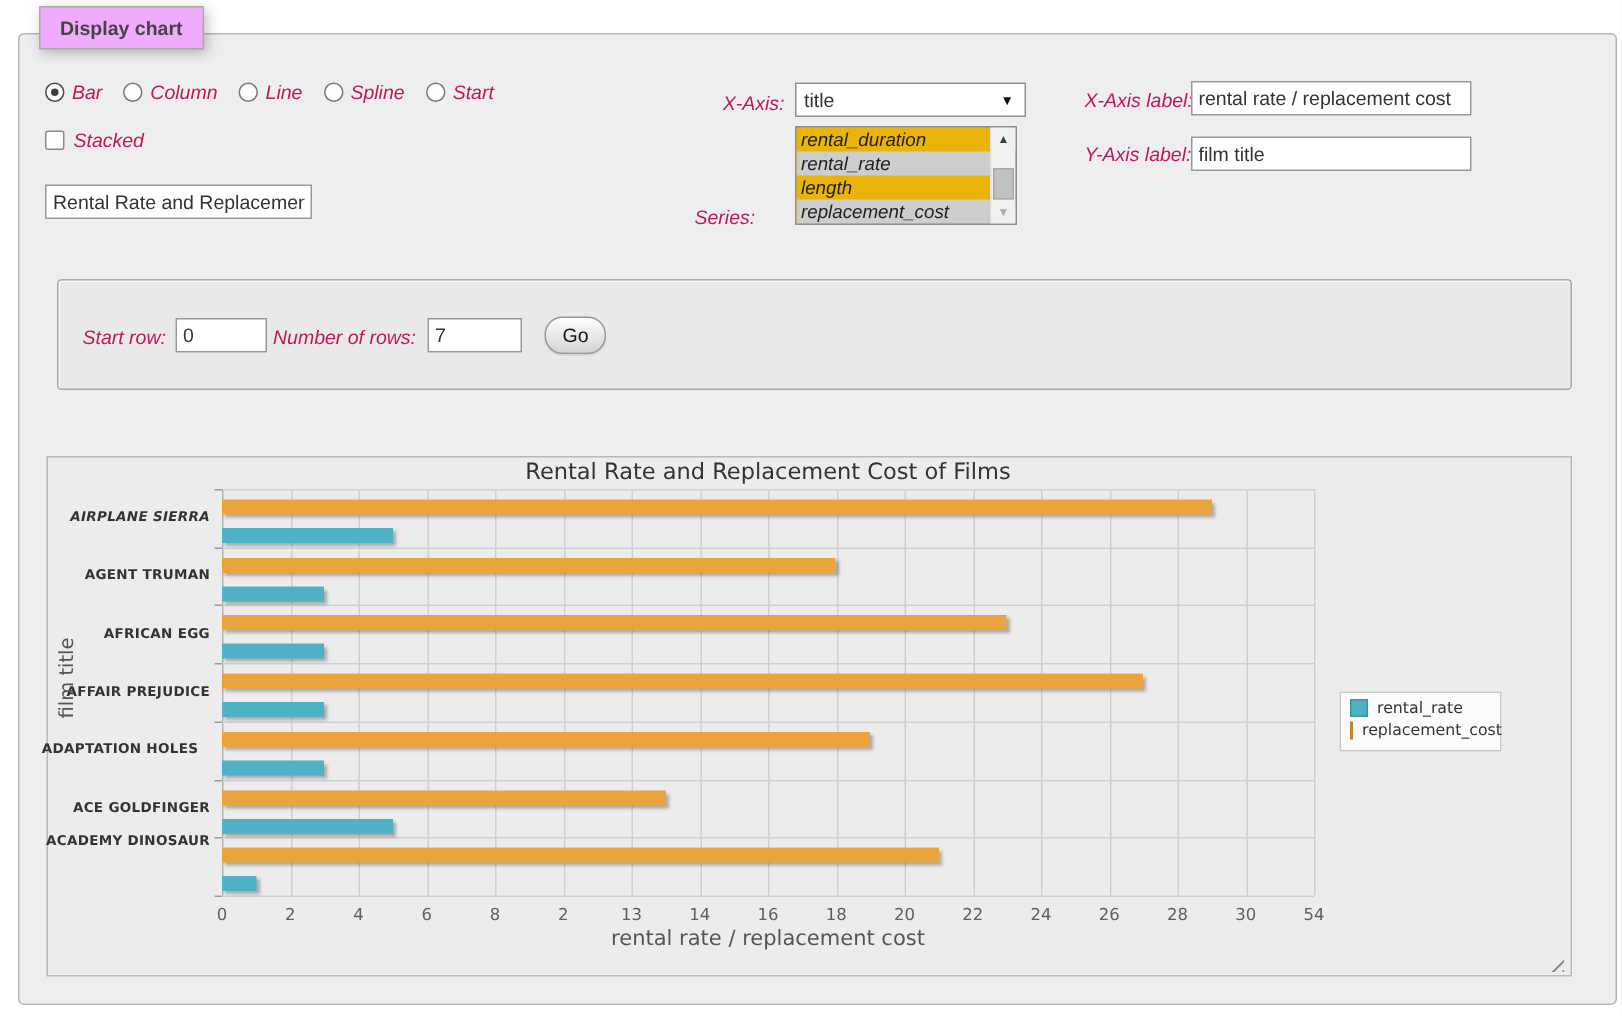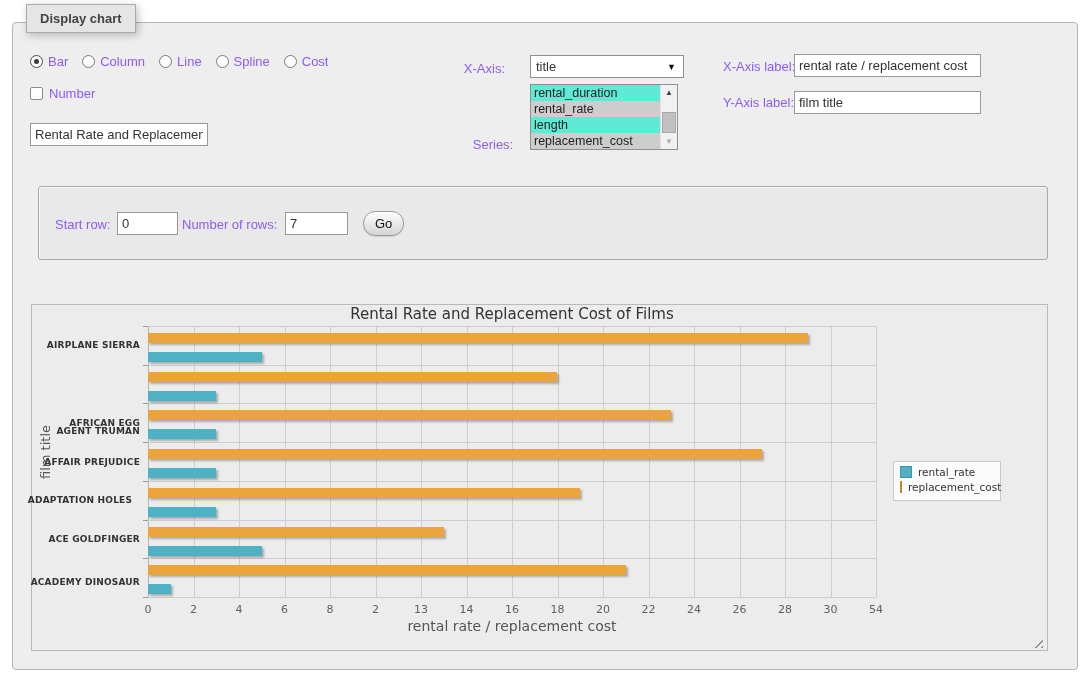--- a/index.html
+++ b/index.html
@@ -11,21 +11,21 @@
   }
   .abs { position:absolute; }
 
   
   .outer-fieldset {
     left:12px; top:22px; width:1066px; height:648px;
     background:#eeeeee; border:1px solid #b4b4b4; border-radius:4px;
   }
   .fieldset-legend {
     left:26px; top:4px; height:29px; padding:6px 13px 0 13px;
-    background:#e5e5e5; border:1px solid #aaa;
+    background:#f0abfc; border:1px solid #aaa;
     box-shadow:2px 2px 8px rgba(0,0,0,0.25);
     font-weight:bold; color:#444; font-size:13px;
   }
 
   
   .type-row { left:30px; top:54px; display:flex; align-items:center; gap:14px; }
   .radio-item { display:flex; align-items:center; gap:5px; cursor:default; }
   .radio-circle {
     width:13px; height:13px; border-radius:50%export; border-radius:50%;
     border:1px solid #7a7a7a; background:#fdfdfd; position:relative;
@@ -38,34 +38,34 @@
   .check-row { left:30px; top:86px; display:flex; align-items:center; gap:6px; }
   .checkbox-box {
     width:13px; height:13px; border:1px solid #8b8b8b; background:#fdfdfd; border-radius:2px;
   }
 
   input.text-input {
     border:1px solid #989898; background:#fff; color:#333;
     font-family:"Liberation Sans","DejaVu Sans",sans-serif; font-size:13px;
     padding:2px 4px; height:23px;
   }
-  .ctl-label { color:#8b5cf6; font-size:13px; white-space:nowrap; }
+  .ctl-label { color:#be185d; font-size:13px; white-space:nowrap;font-style:italic; }
 
   
   .select-box {
     left:530px; top:55px; width:154px; height:23px;
     background:#fff; border:1px solid #8f8f8f;
     display:flex; align-items:center; padding:0 20px 0 5px; cursor:default;
   }
   .select-box .arrow { position:absolute; right:7px; top:6px; font-size:9px; color:#111; }
 
   
   .multiselect {
     left:530px; top:84px; width:148px; height:66px;
-    background:#5eead4; border:1px solid #8f8f8f; display:flex; overflow:hidden;
+    background:#eab308; border:1px solid #8f8f8f; display:flex; overflow:hidden;font-style:italic;
   }
   .ms-options { flex:1; overflow:hidden; }
   .ms-option { height:16px; line-height:16px; padding-left:3px; font-size:12.5px; color:#222; white-space:nowrap; }
   .ms-option.selected { background:#cdcdcd; }
   .ms-scrollbar { width:17px; background:#f1f1f1; border-left:1px solid #e0e0e0; position:relative; }
   .ms-btn { position:absolute; left:0; width:16px; height:15px; background:#f1f1f1; text-align:center; font-size:8px; line-height:15px; }
   .ms-btn.up { top:0; color:#404040; }
   .ms-btn.down { bottom:0; color:#ababab; }
   .ms-thumb { position:absolute; left:1px; top:27px; width:14px; height:21px; background:#c1c1c1; border:1px solid #a8a8a8; }
 
@@ -149,38 +149,38 @@
       <span class="radio-item">
         <span class="radio-circle"></span>
         <span class="ctl-label">Line</span>
       </span>
       <span class="radio-item">
         <span class="radio-circle"></span>
         <span class="ctl-label">Spline</span>
       </span>
       <span class="radio-item">
         <span class="radio-circle"></span>
-        <span class="ctl-label">Cost</span>
+        <span class="ctl-label">Start</span>
       </span>
     </div>
 
   <div class="abs check-row">
     <span class="checkbox-box"></span>
-    <span class="ctl-label">Number</span>
+    <span class="ctl-label">Stacked</span>
   </div>
 
   <input class="abs text-input" style="left: 30px; top: 123px; width: 178px;" value="Rental Rate and Replacement Cost of Films">
 
-  <span class="abs ctl-label" style="left:452px; top:61px; width:53px; text-align:right;">X-Axis:</span>
+  <span class="abs ctl-label" style="left:470px; top:61px; width:53px; text-align:right;">X-Axis:</span>
   <div class="abs select-box">
     <span>title</span>
     <span class="arrow">▼</span>
   </div>
 
-  <span class="abs ctl-label" style="left:463px; top:137px; width:60px; text-align:center;">Series:</span>
+  <span class="abs ctl-label" style="left:463px; top:137px; width:60px; text-align:left;">Series:</span>
   <div class="abs multiselect">
     <div class="ms-options" id="series-options">
         <div class="ms-option">rental_duration</div>
         <div class="ms-option selected">rental_rate</div>
         <div class="ms-option">length</div>
         <div class="ms-option selected">replacement_cost</div>
       </div>
     <div class="ms-scrollbar">
       <div class="ms-btn up">▲</div>
       <div class="ms-thumb"></div>
@@ -248,39 +248,39 @@
       <div class="gridline-h" style="left: 148px; top: 480.857px; width: 728px;"></div>
       <div class="ytick" style="left: 143px; top: 480.857px;"></div>
       <div class="gridline-h" style="left: 148px; top: 519.571px; width: 728px;"></div>
       <div class="ytick" style="left: 143px; top: 519.571px;"></div>
       <div class="gridline-h" style="left: 148px; top: 558.286px; width: 728px;"></div>
       <div class="ytick" style="left: 143px; top: 558.286px;"></div>
       <div class="gridline-h" style="left: 148px; top: 597px; width: 728px;"></div>
       <div class="ytick" style="left: 143px; top: 597px;"></div>
       <div class="bar" style="left: 148px; top: 333px; width: 659.522px; background: rgb(235, 163, 59);"></div>
       <div class="bar" style="left: 148px; top: 352px; width: 113.523px; background: rgb(79, 178, 196);"></div>
-      <div class="cat-label" style="left: 20px; top: 339.357px;">AIRPLANE SIERRA</div>
+      <div class="cat-label" style="left: 20px; top: 339.357px; font-style: italic;">AIRPLANE SIERRA</div>
       <div class="bar" style="left: 148px; top: 371.714px; width: 409.272px; background: rgb(235, 163, 59);"></div>
       <div class="bar" style="left: 148px; top: 390.714px; width: 68.0225px; background: rgb(79, 178, 196);"></div>
-      <div class="cat-label" style="left: 20px; top: 378.071px; margin-top: 47px;">AGENT TRUMAN</div>
+      <div class="cat-label" style="left: 20px; top: 378.071px;">AGENT TRUMAN</div>
       <div class="bar" style="left: 148px; top: 410.429px; width: 523.022px; background: rgb(235, 163, 59);"></div>
       <div class="bar" style="left: 148px; top: 429.429px; width: 68.0225px; background: rgb(79, 178, 196);"></div>
       <div class="cat-label" style="left: 20px; top: 416.786px;">AFRICAN EGG</div>
       <div class="bar" style="left: 148px; top: 449.143px; width: 614.022px; background: rgb(235, 163, 59);"></div>
       <div class="bar" style="left: 148px; top: 468.143px; width: 68.0225px; background: rgb(79, 178, 196);"></div>
       <div class="cat-label" style="left: 20px; top: 455.5px;">AFFAIR PREJUDICE</div>
       <div class="bar" style="left: 148px; top: 487.857px; width: 432.022px; background: rgb(235, 163, 59);"></div>
       <div class="bar" style="left: 148px; top: 506.857px; width: 68.0225px; background: rgb(79, 178, 196);"></div>
       <div class="cat-label" style="left: 20px; top: 494.214px; text-align: center;">ADAPTATION HOLES</div>
       <div class="bar" style="left: 148px; top: 526.571px; width: 295.522px; background: rgb(235, 163, 59);"></div>
       <div class="bar" style="left: 148px; top: 545.571px; width: 113.523px; background: rgb(79, 178, 196);"></div>
       <div class="cat-label" style="left: 20px; top: 532.929px;">ACE GOLDFINGER</div>
       <div class="bar" style="left: 148px; top: 565.286px; width: 477.522px; background: rgb(235, 163, 59);"></div>
       <div class="bar" style="left: 148px; top: 584.286px; width: 22.5225px; background: rgb(79, 178, 196);"></div>
-      <div class="cat-label" style="left: 20px; top: 576px;">ACADEMY DINOSAUR</div>
+      <div class="cat-label" style="left: 20px; top: 555px;">ACADEMY DINOSAUR</div>
     </div>
   <div class="abs x-axis-title">rental rate / replacement cost</div>
   <div class="abs y-axis-title">film title</div>
   <div class="abs chart-legend" id="chart-legend">
       <div class="legend-item">
         <span class="legend-swatch" style="background: rgb(79, 178, 196);"></span>
         <span class="legend-text">rental_rate</span>
       </div>
       <div class="legend-item">
         <span class="legend-swatch" style="background: rgb(235, 163, 59);"></span>

